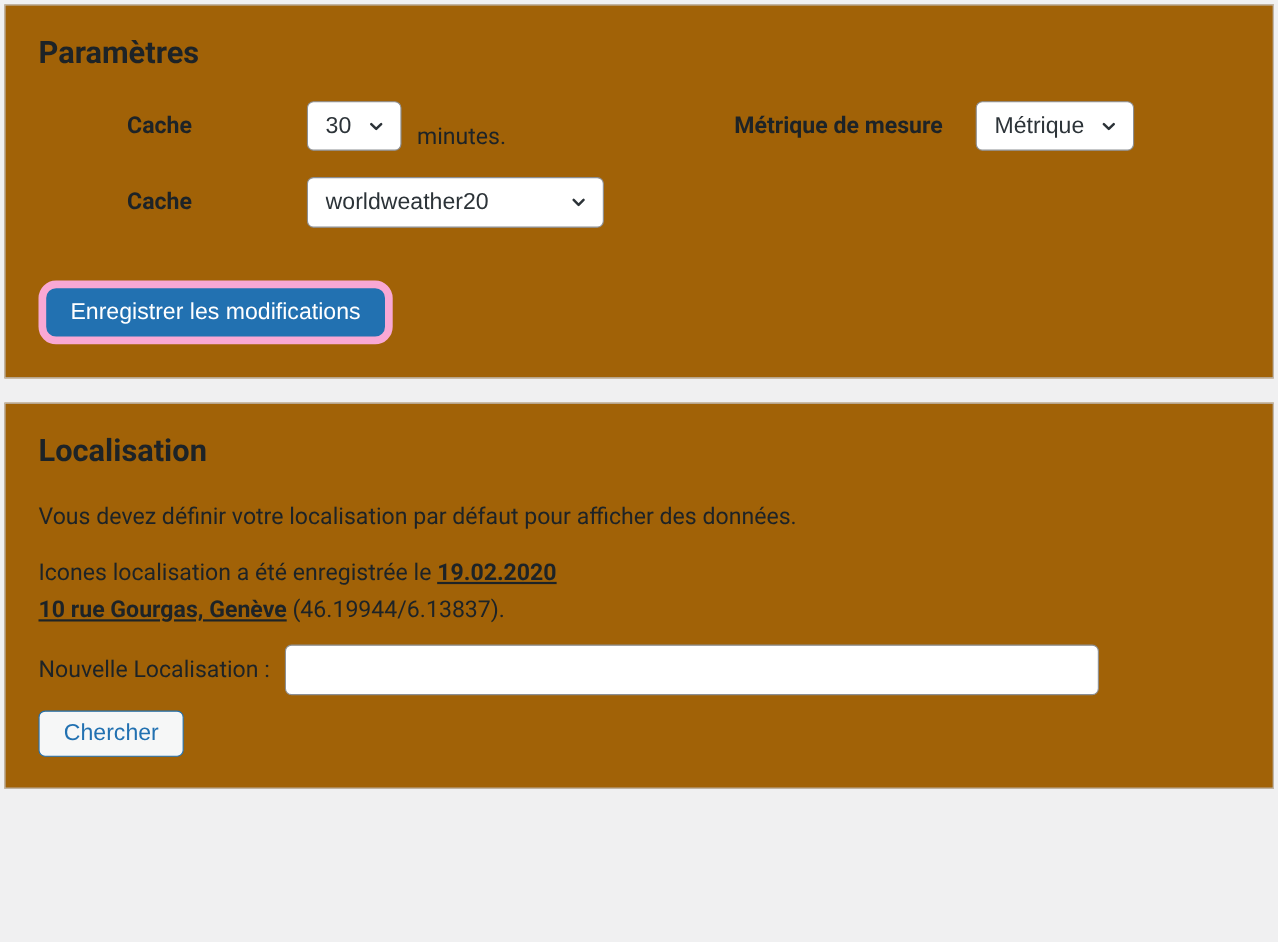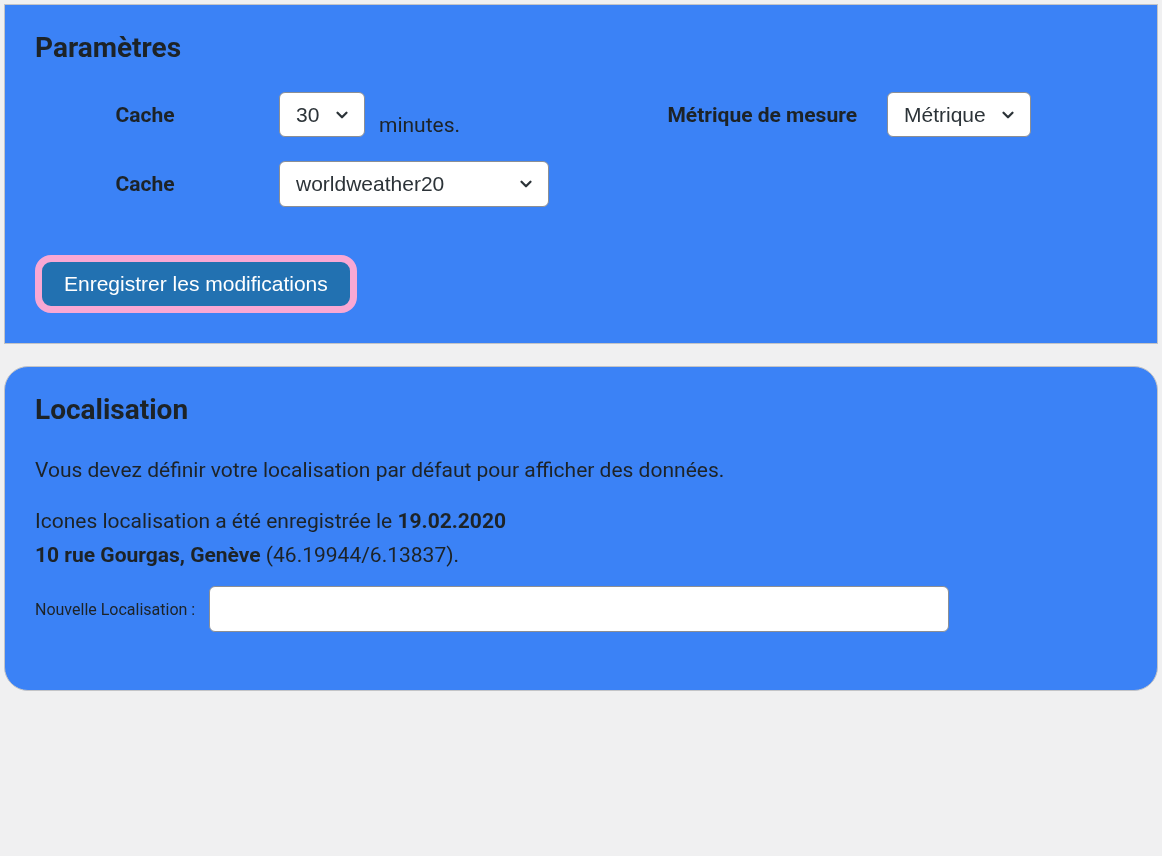--- a/index.html
+++ b/index.html
@@ -4,21 +4,21 @@
   <style>
     * { box-sizing: border-box; margin:0; padding:0; }
     body {
       font-family: -apple-system, BlinkMacSystemFont, "Segoe UI", Roboto, Helvetica, Arial, sans-serif;
       background: #f0f0f1;
       padding: 4px;
       color: #1d2327;
       width: 1162px;
     }
     .panel {
-      background: #3b82f6;
+      background: #a16207;
       border: 1px solid #c3c4c7;
       padding: 26px 30px 30px 30px;
       margin-bottom: 22px;
     }
     h2 {
       font-size: 28px;
       font-weight: 700;
       margin-bottom: 28px;
       color: #1d2327;
     }
@@ -83,29 +83,29 @@
     .panel p {
       font-size: 21px;
       line-height: 1.6;
       margin-bottom: 14px;
       color: #1d2327;
     }
     .loc-saved {
       margin-top: 18px;
       margin-bottom: 28px;
     }
-    .loc-saved strong { font-weight:700; }
+    .loc-saved strong { font-weight:700;text-decoration:underline; }
     .new-loc-row {
       display: flex;
       align-items: center;
       gap: 14px;
       margin-bottom: 14px;
     }
     .new-loc-label {
-      font-size: 16px;
+      font-size: 21px;
     }
     .text-input {
       flex: 1;
       max-width: 740px;
       border: 1px solid #8c8f94;
       border-radius: 6px;
       font-size: 21px;
       padding: 10px 14px;
       background: #fff;
     }
@@ -115,21 +115,21 @@
       border: 1px solid #2271b1;
       border-radius: 6px;
       font-size: 21px;
       padding: 8px 22px;
       cursor: pointer;
     }
     .form-label.right {
       text-align: right;
       padding-right: 6px;
     }
-    .second-panel { padding-bottom: 44px; border-radius: 24px; }
+    .second-panel { padding-bottom: 28px; }
   </style>
 </head>
 <body>
 
 <div class="panel">
   <h2>Paramètres</h2>
 
   <div class="form-grid">
 
     <div class="form-label">Cache</div>
@@ -182,13 +182,14 @@
   <p class="loc-saved">
     <span>Icones localisation a été enregistrée le </span><strong>19.02.2020</strong><br>
     <strong>10 rue Gourgas, Genève</strong><span> (46.19944/6.13837).</span>
   </p>
 
   <div class="new-loc-row">
     <span class="new-loc-label">Nouvelle Localisation :</span>
     <input type="text" class="text-input" value="" style="">
   </div>
 
+  <button class="btn-secondary">Chercher</button>
 </div>
 
 </body></html>

